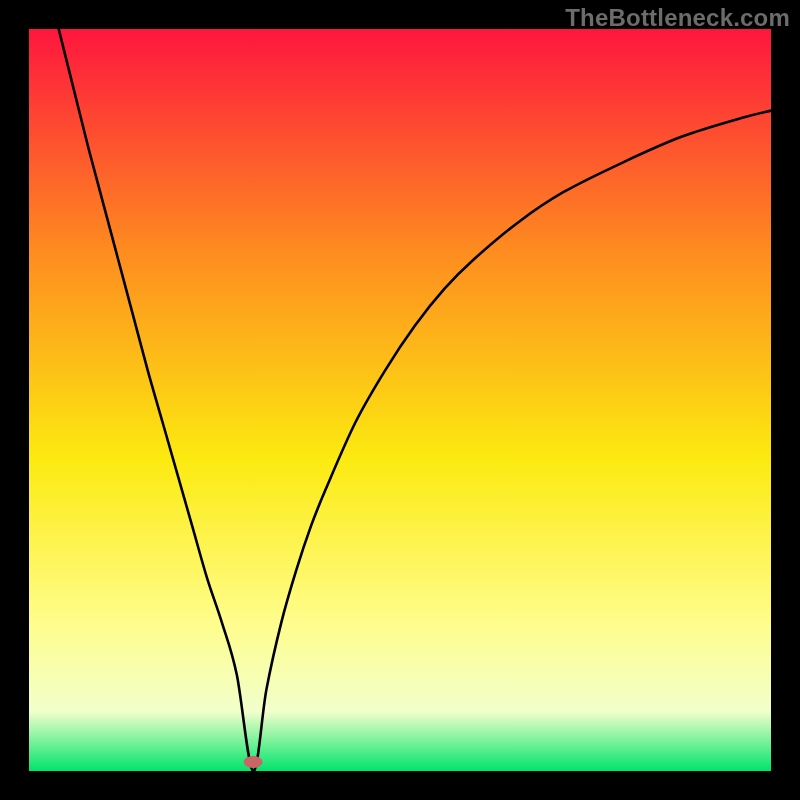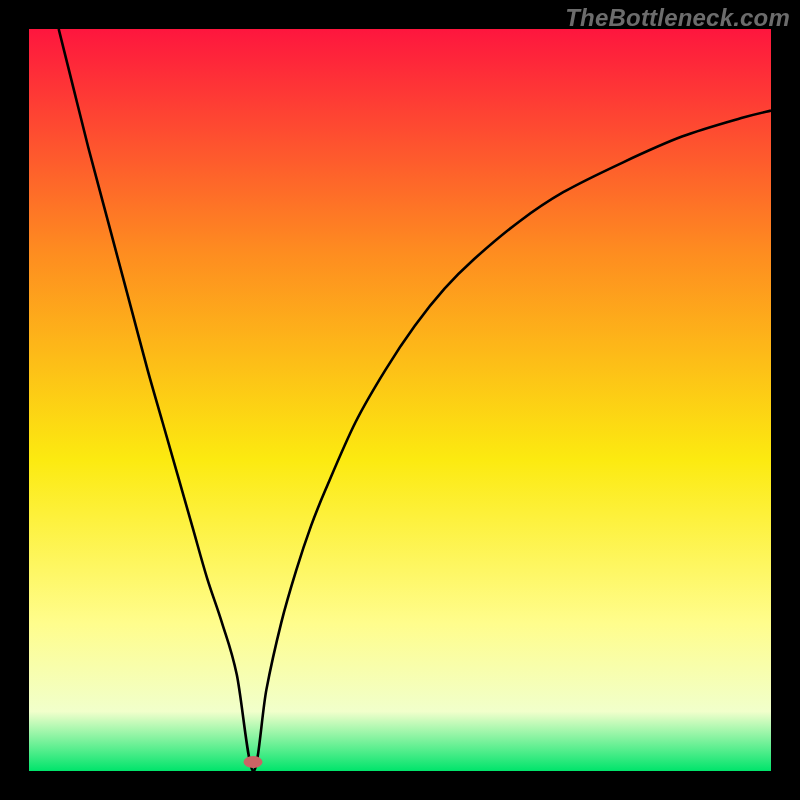--- a/index.html
+++ b/index.html
@@ -9,21 +9,20 @@
     height: 800px;
     overflow: hidden;
     background: #000;
     font-family: Arial, Helvetica, sans-serif;
   }
   .frame {
     position: relative;
     width: 800px;
     height: 800px;
     background: #000;
-    font-style: italic;
   }
   .watermark {
     position: absolute;
     top: 4px;
     right: 10px;
     color: #6c6c6c;
     font-size: 24px;
     font-weight: bold;
     letter-spacing: 0.2px;
     z-index: 10;

